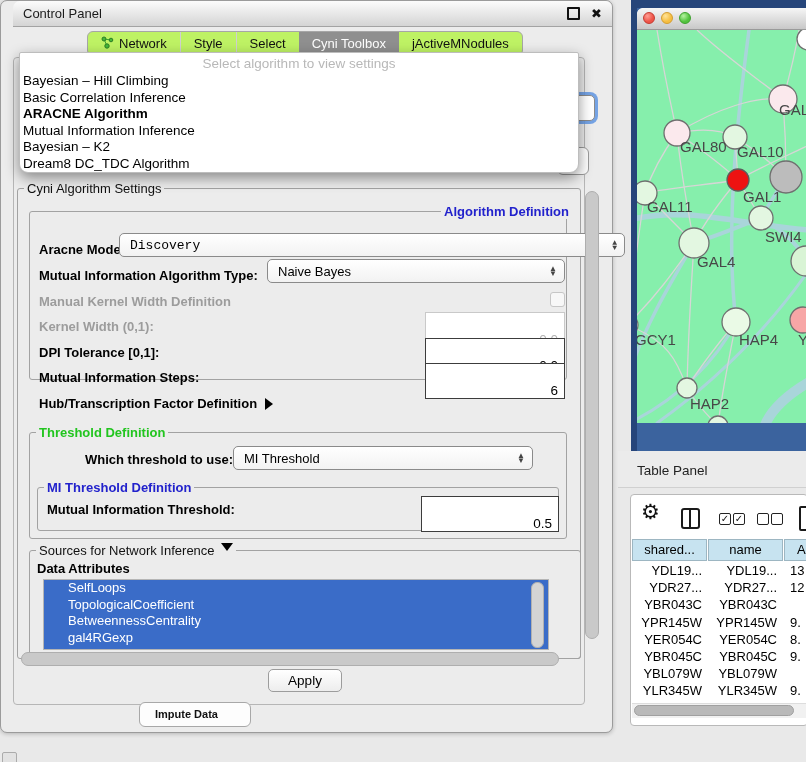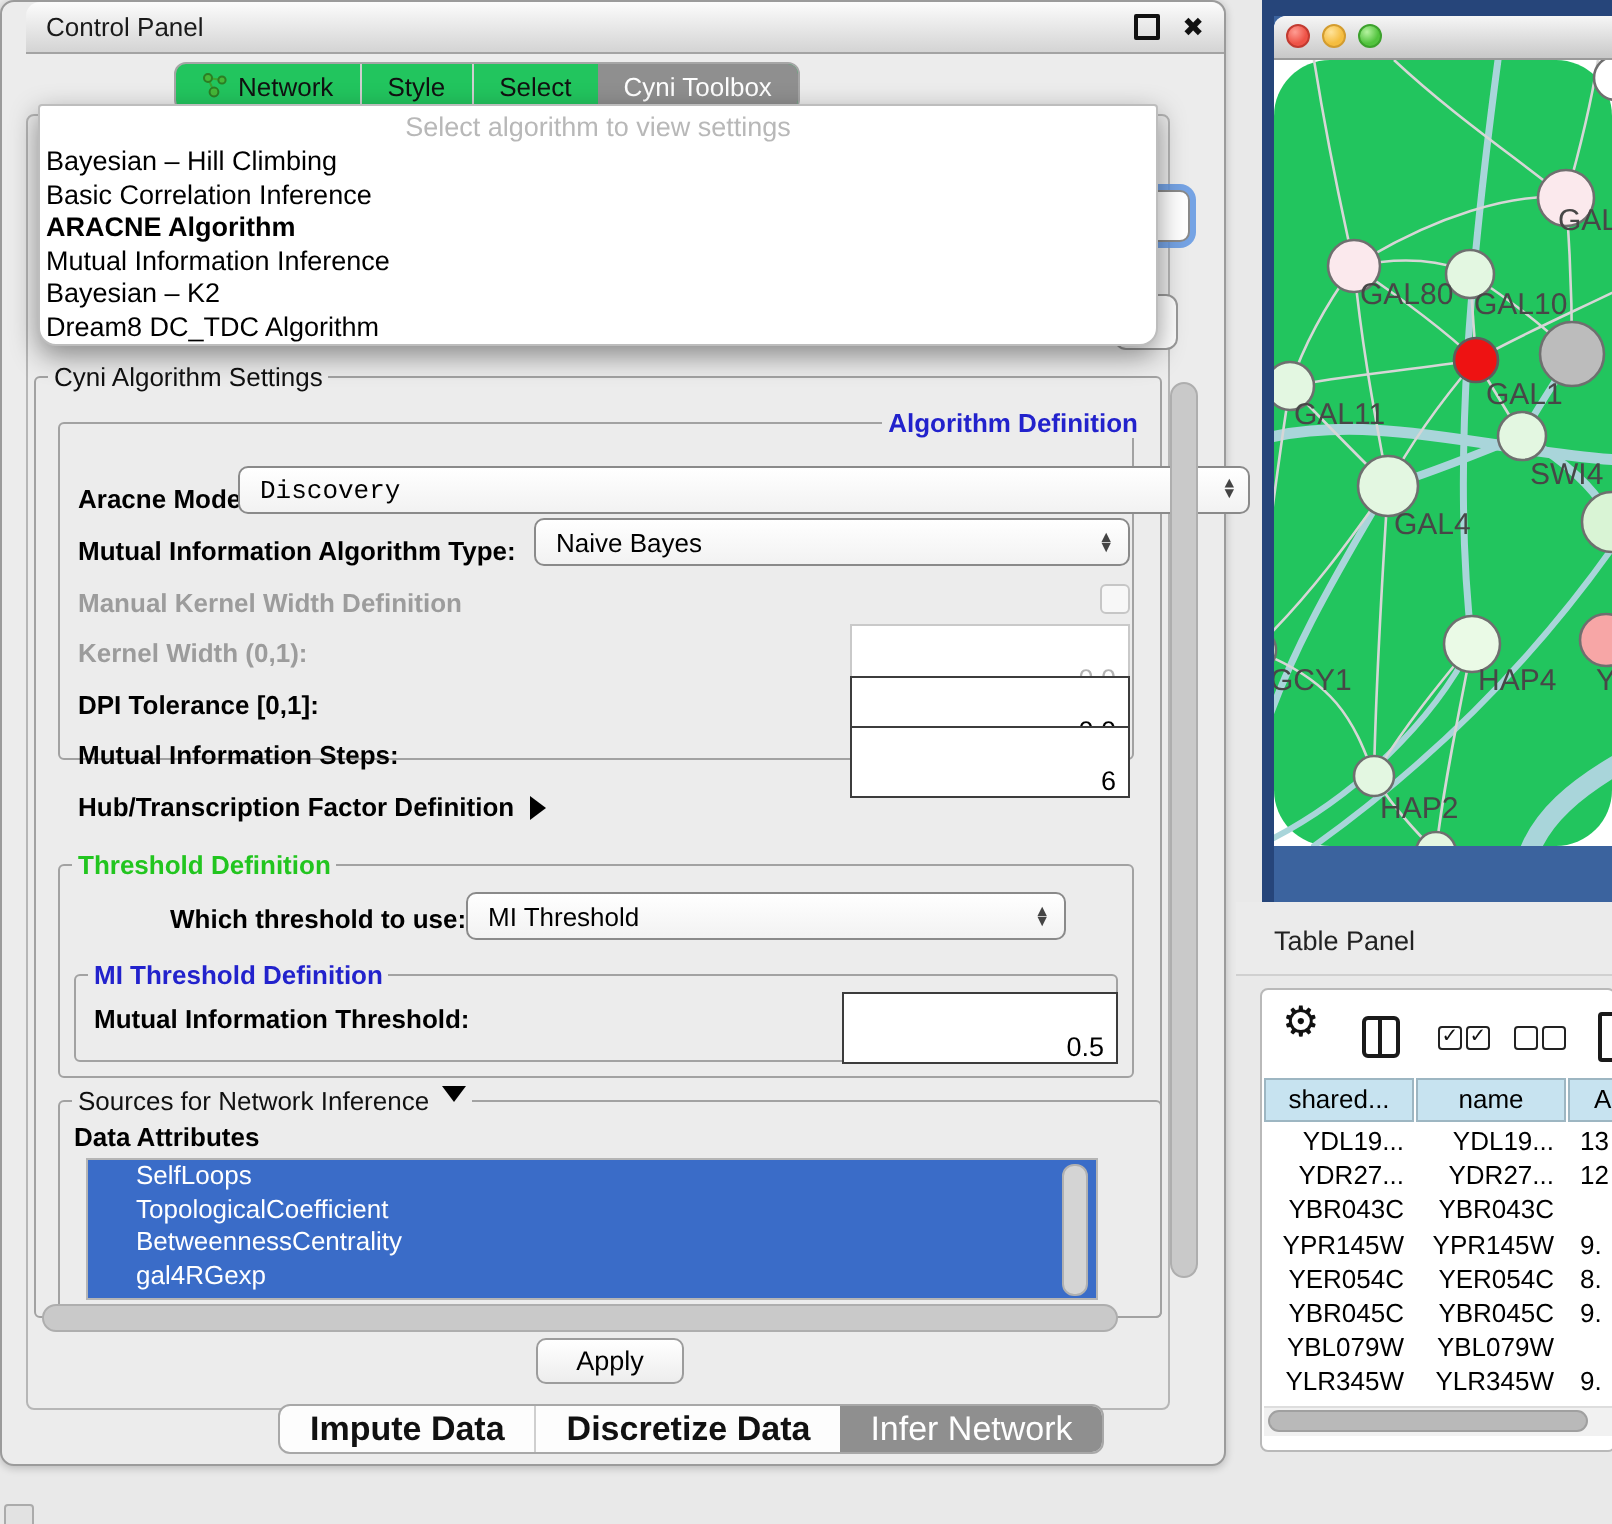--- a/index.html
+++ b/index.html
@@ -22,21 +22,21 @@
     border-bottom:1px solid #a3a3a3;border-radius:7px 7px 0 0;
     display:flex;align-items:center;padding:0 10px;box-sizing:border-box;
     font-size:13px;color:#1a1a1a;
   }
   .cp-titlebar .spacer{flex:1;}
   .float-icon{width:9px;height:9px;border:2px solid #111;border-radius:1px;margin-right:11px;}
   .close-icon{font-size:13px;font-weight:bold;color:#111;line-height:1;}
 
   .cp-tabs{
     position:absolute;left:86px;top:30px;height:23px;display:flex;
-    background:#22c55e;border:1px solid #a6a6a6;border-radius:6px;overflow:hidden;
+    background:#bef264;border:1px solid #a6a6a6;border-radius:6px;overflow:hidden;
     font-size:13px;color:#111;
   }
   .cp-tab{display:flex;align-items:center;padding:0 13px;border-left:1px solid #cfcfcf;white-space:nowrap;}
   .cp-tab:first-child{border-left:none;}
   .cp-tab.sel{background:#8f8f8f;color:#fff;border-left:none;}
   .cp-tab.sel + .cp-tab{border-left:none;}
   .net-icon{margin-right:5px;display:inline-block;}
 
   .cp-inner{
     position:absolute;left:12px;top:56px;width:570px;height:646px;
@@ -105,37 +105,37 @@
   .hscrollbar{position:absolute;left:20px;top:651px;width:536px;height:12px;background:#c9c9c9;border:1px solid #aeaeae;border-radius:7px;}
 
   .apply-btn{
     position:absolute;left:267px;top:668px;width:74px;height:23px;
     background:linear-gradient(#ffffff,#ededed);border:1px solid #9c9c9c;border-radius:5px;
     font-size:13.5px;color:#000;text-align:center;line-height:21px;box-sizing:border-box;
   }
   .bottom-tabs{
     position:absolute;left:138px;top:701px;height:23px;display:flex;
     background:#fdfdfd;border:1px solid #a8a8a8;border-radius:6px;overflow:hidden;
-    font-size:17px;font-weight:bold;color:#111;
+    font-size:11px;font-weight:bold;color:#111;flex-direction:column;
   }
   .btab{padding:0 15px;line-height:23px;border-left:1px solid #cfcfcf;white-space:nowrap;}
   .btab:first-child{border-left:none;}
   .btab.sel{background:#8f8f8f;color:#fff;font-weight:normal;border-left:none;}
 
   
   .net-backdrop{position:absolute;left:631px;top:0;width:175px;height:451px;background:#3b639e;}
   .net-backdrop .dark-left{position:absolute;left:0;top:0;width:6px;height:100%;background:#26457a;}
   .net-backdrop .dark-top{position:absolute;left:0;top:0;width:100%;height:8px;background:#26457a;}
   .net-window{position:absolute;left:637px;top:8px;width:169px;height:415px;background:#fff;border-radius:6px 0 0 0;overflow:hidden;}
   .net-titlebar{position:absolute;left:0;top:0;width:100%;height:22px;background:linear-gradient(#f6f6f6,#c8c8c8);border-bottom:1px solid #9a9a9a;border-radius:6px 0 0 0;box-sizing:border-box;}
   .tlight{position:absolute;top:4px;width:12px;height:12px;border-radius:50%;box-sizing:border-box;}
   .tlight.red{left:6px;background:radial-gradient(circle at 35% 30%,#ff9d93,#ee5347 60%);border:1px solid #c23b31;}
   .tlight.yellow{left:24px;background:radial-gradient(circle at 35% 30%,#ffe39a,#f5bd40 60%);border:1px solid #d39c2f;}
   .tlight.green{left:42px;background:radial-gradient(circle at 35% 30%,#b5f3a0,#52c33e 60%);border:1px solid #3da22d;}
-  .net-content{position:absolute;left:0;top:22px;width:169px;height:393px;background:#22c55e;border-radius:28px;}
+  .net-content{position:absolute;left:0;top:22px;width:169px;height:393px;background:#86efac;}
   .net-label{font-size:15px;fill:#474747;}
 
   
   .tp-titlebar{position:absolute;left:618px;top:451px;width:188px;height:37px;background:#ebebeb;border-bottom:1px solid #d0d0d0;box-sizing:border-box;}
   .tp-title{position:absolute;left:19px;top:12px;font-size:13.5px;color:#222;}
   .tpanel{position:absolute;left:630px;top:494px;width:178px;height:232px;background:#fff;border:1px solid #b9b9b9;border-radius:4px;box-sizing:border-box;}
   .gear-icon{position:absolute;left:10px;top:6px;font-size:21px;color:#111;line-height:1;}
   .cols-icon{position:absolute;left:50px;top:13px;width:15px;height:17px;border:2px solid #1a1a1a;border-radius:3px;}
   .cols-icon .div{position:absolute;left:6px;top:0;width:2px;height:100%;background:#1a1a1a;}
   .cb{position:absolute;top:18px;width:10px;height:10px;border:1.5px solid #222;border-radius:2px;font-size:10px;line-height:10px;text-align:center;color:#111;font-weight:bold;}
@@ -180,20 +180,23 @@
       <span>Network</span>
     </div>
     <div class="cp-tab">
       <span>Style</span>
     </div>
     <div class="cp-tab">
       <span>Select</span>
     </div>
     <div class="cp-tab sel">
       <span>Cyni Toolbox</span>
+    </div>
+    <div class="cp-tab">
+      <span>jActiveMNodules</span>
     </div>
   </div>
 
   <div class="cp-inner"></div>
 
   <div class="frag-combo-focus"></div>
   <div class="frag-combo-plain"></div>
 
   <div class="algo-popup">
     <div class="algo-prompt">Select algorithm to view settings</div>

